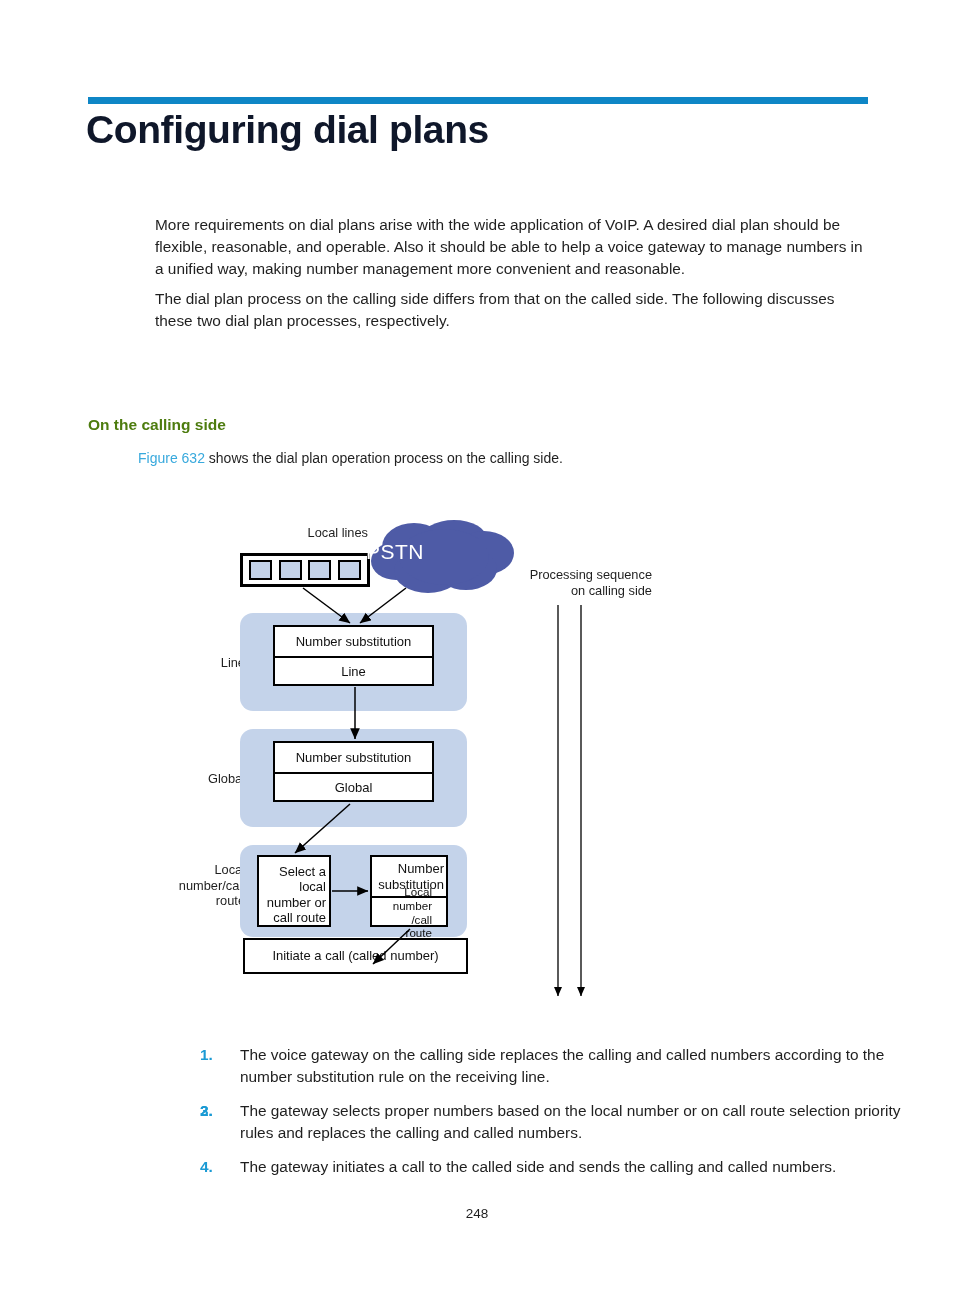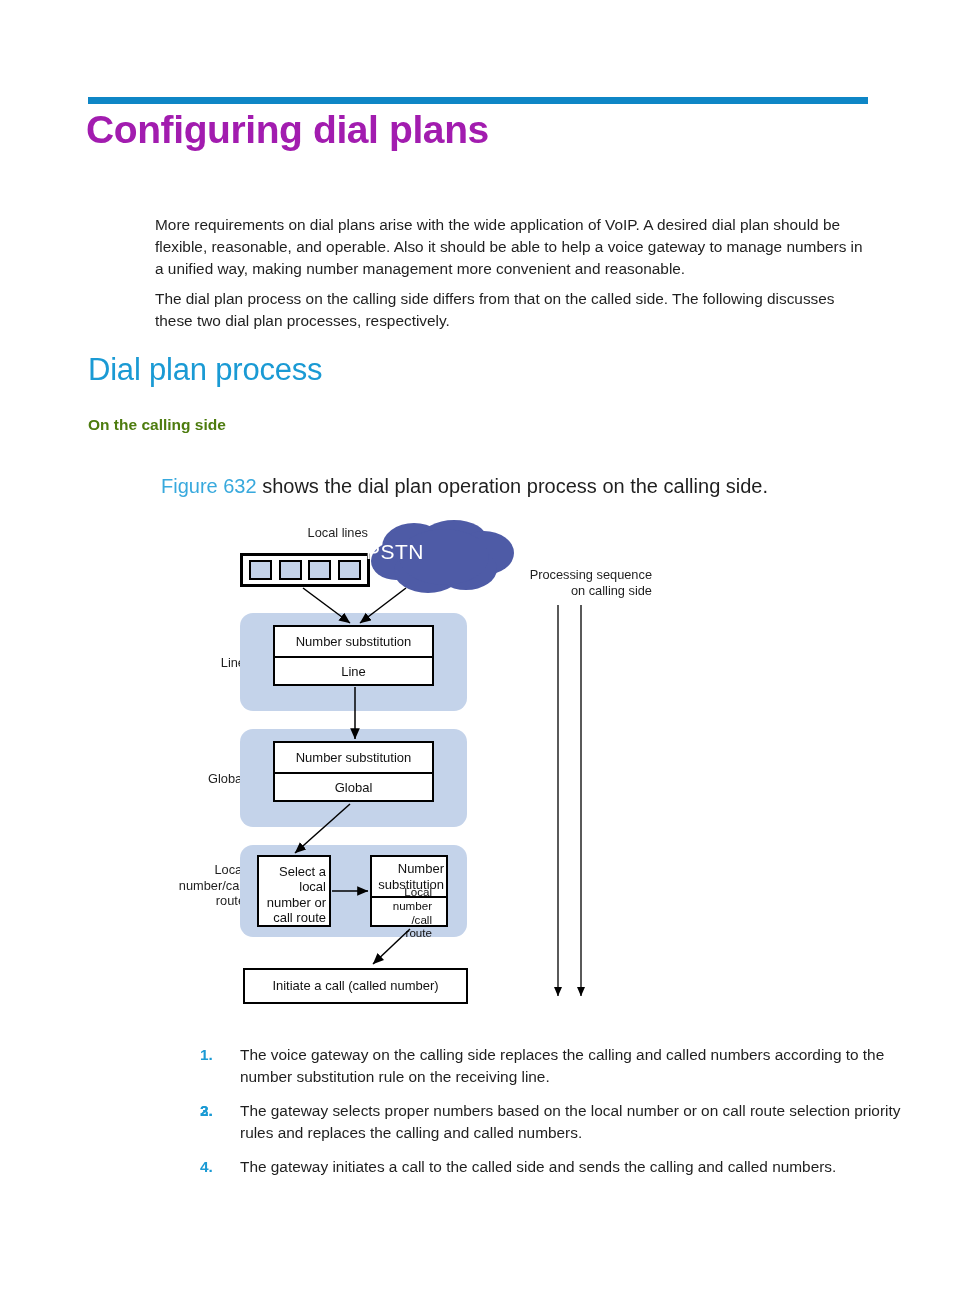--- a/index.html
+++ b/index.html
@@ -31,21 +31,21 @@
     background: #0e86c6;
   }
 
   .chapter-title {
     position: absolute;
     left: 86px;
     top: 108px;
     width: 800px;
     font-size: 39px;
     font-weight: bold;
-    color: #a21caf;
+    color: #0f172a;
     letter-spacing: -0.4px;
     line-height: 1.15;
   }
 
   
   .body-para {
     position: absolute;
     left: 155px;
     width: 712px;
     font-size: 15.4px;
@@ -70,25 +70,24 @@
     position: absolute;
     left: 88px;
     top: 416px;
     font-size: 15.5px;
     font-weight: bold;
     color: #4d7c0f;
   }
 
   .xref-line {
     position: absolute;
-    left: 161px;
+    left: 138px;
     top: 450px;
-    font-size: 20px;
-    color: #1f1f1f;
-    margin-top: 25px;
+    font-size: 14px;
+    color: #1f1f1f;
   }
   .xref {
     color: #38a9dd;
   }
 
   .fig-caption {
     position: absolute;
     left: 155px;
     top: 481px;
     font-size: 14.4px;
@@ -235,21 +234,21 @@
     padding-top: 7px;
   }
 
   .box-numsub {
     left: 370px; top: 855px; width: 78px; height: 72px;
   }
   .box-numsub .row.top { height: 41px; padding: 0 2px; }
   .box-numsub .row.bot { height: 29px; padding: 0 14px; font-size: 11.6px; }
 
   .box-initiate {
-    left: 243px; top: 968px; width: 225px; height: 36px;
+    left: 243px; top: 938px; width: 225px; height: 36px;
   }
   .box-initiate .row.single {
     height: 100%;
     font-size: 13px;
   }
 
   svg.arrows {
     position: absolute;
     left: 0; top: 0;
     width: 954px; height: 1296px;
@@ -261,21 +260,20 @@
 
 <div class="page">
 
   <div class="header-rule"></div>
 
   <div class="chapter-title">Configuring dial plans</div>
 
   <div class="body-para para-1">More requirements on dial plans arise with the wide application of VoIP. A desired dial plan should be flexible, reasonable, and operable. Also it should be able to help a voice gateway to manage numbers in a unified way, making number management more convenient and reasonable.</div>
   <div class="body-para para-2">The dial plan process on the calling side differs from that on the called side. The following discusses these two dial plan processes, respectively.</div>
 
-  <div class="h1-section">Dial plan process</div>
   <div class="h2-section">On the calling side</div>
 
   <div class="xref-line">
     <span class="xref">Figure 632</span><span> shows the dial plan operation process on the calling side.</span>
   </div>
 
 
   <div class="figure">
 
     <div class="diag-label" style="left:242px; top:525px; width:126px;">Local lines</div>
@@ -373,14 +371,15 @@
     <li class="num-item" style="list-style:none;">
       <span class="marker">3.</span>
       <span>The gateway selects proper numbers based on the local number or on call route selection priority rules and replaces the calling and called numbers.</span>
     </li>
     <li class="num-item" style="list-style:none;">
       <span class="marker">4.</span>
       <span>The gateway initiates a call to the called side and sends the calling and called numbers.</span>
     </li>
   </ol>
 
+  <div class="page-number">248</div>
 
 </div>
 
 </body></html>

